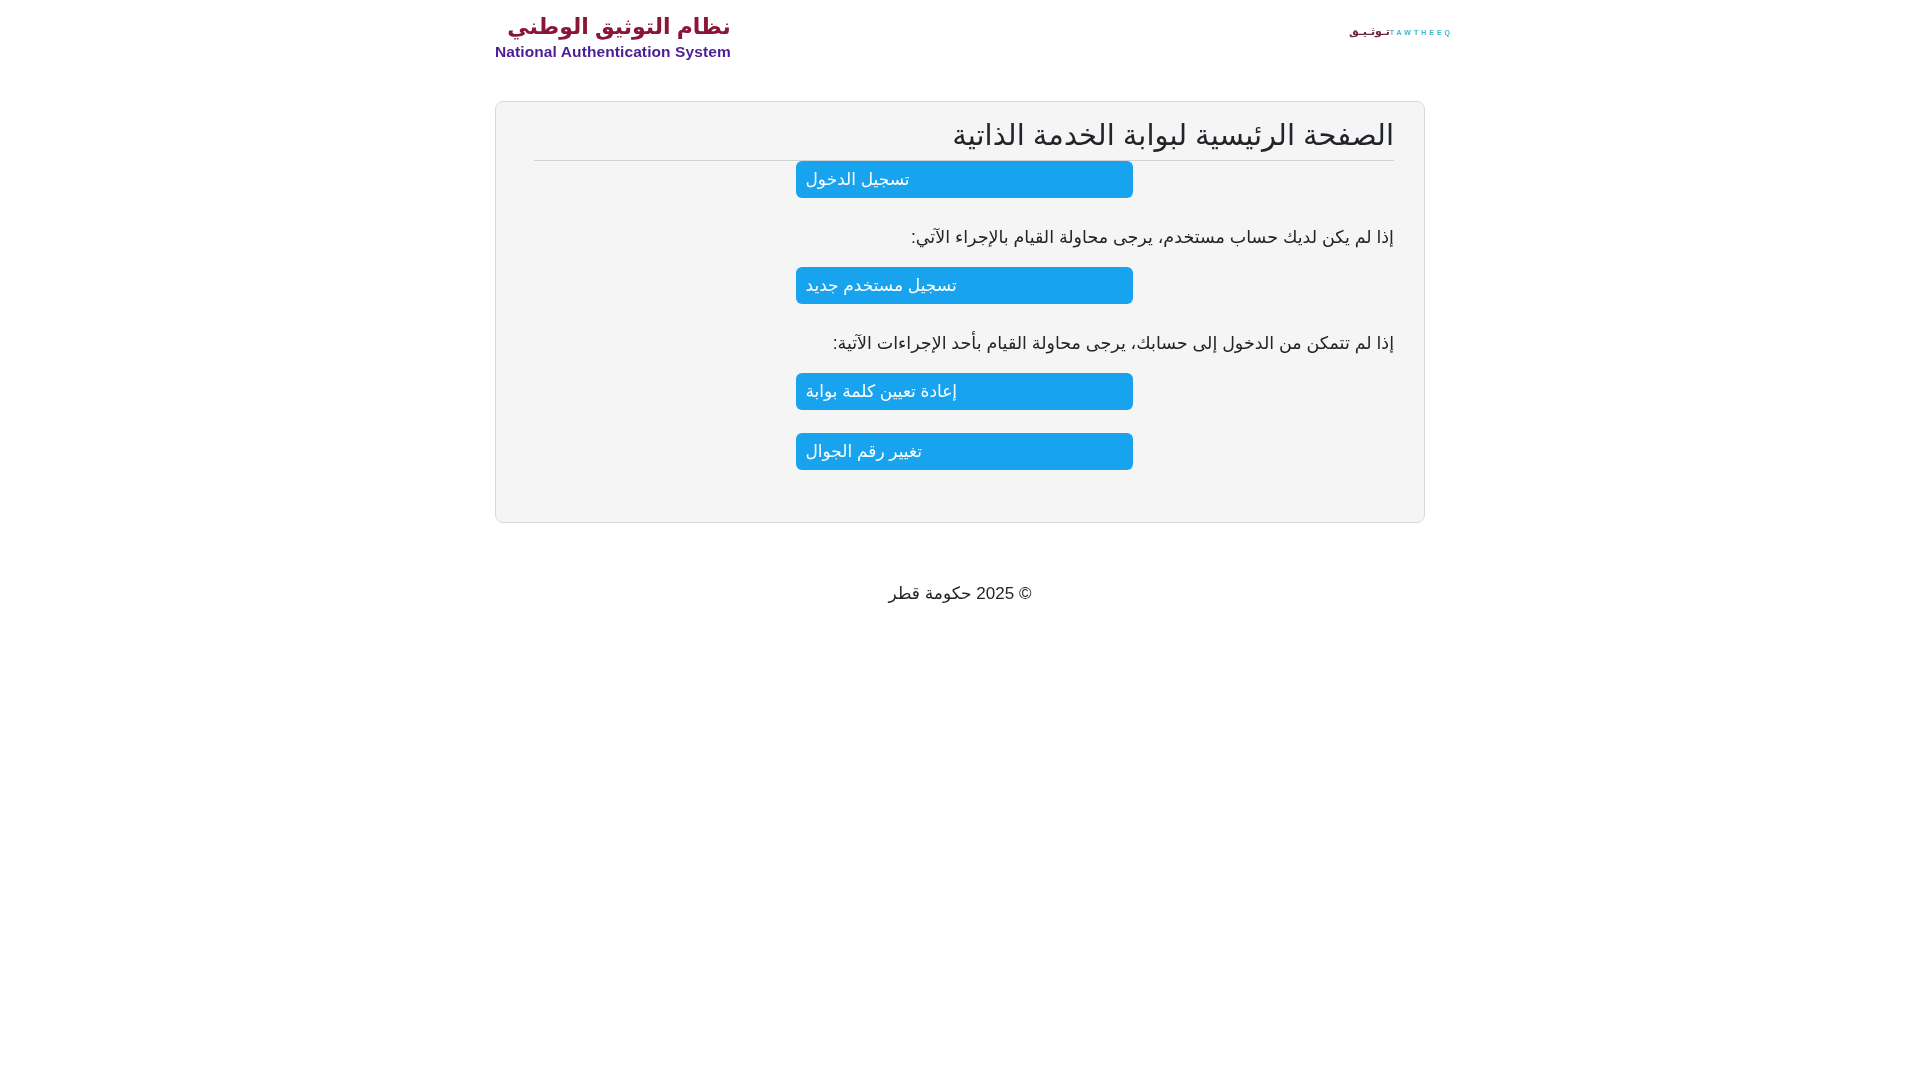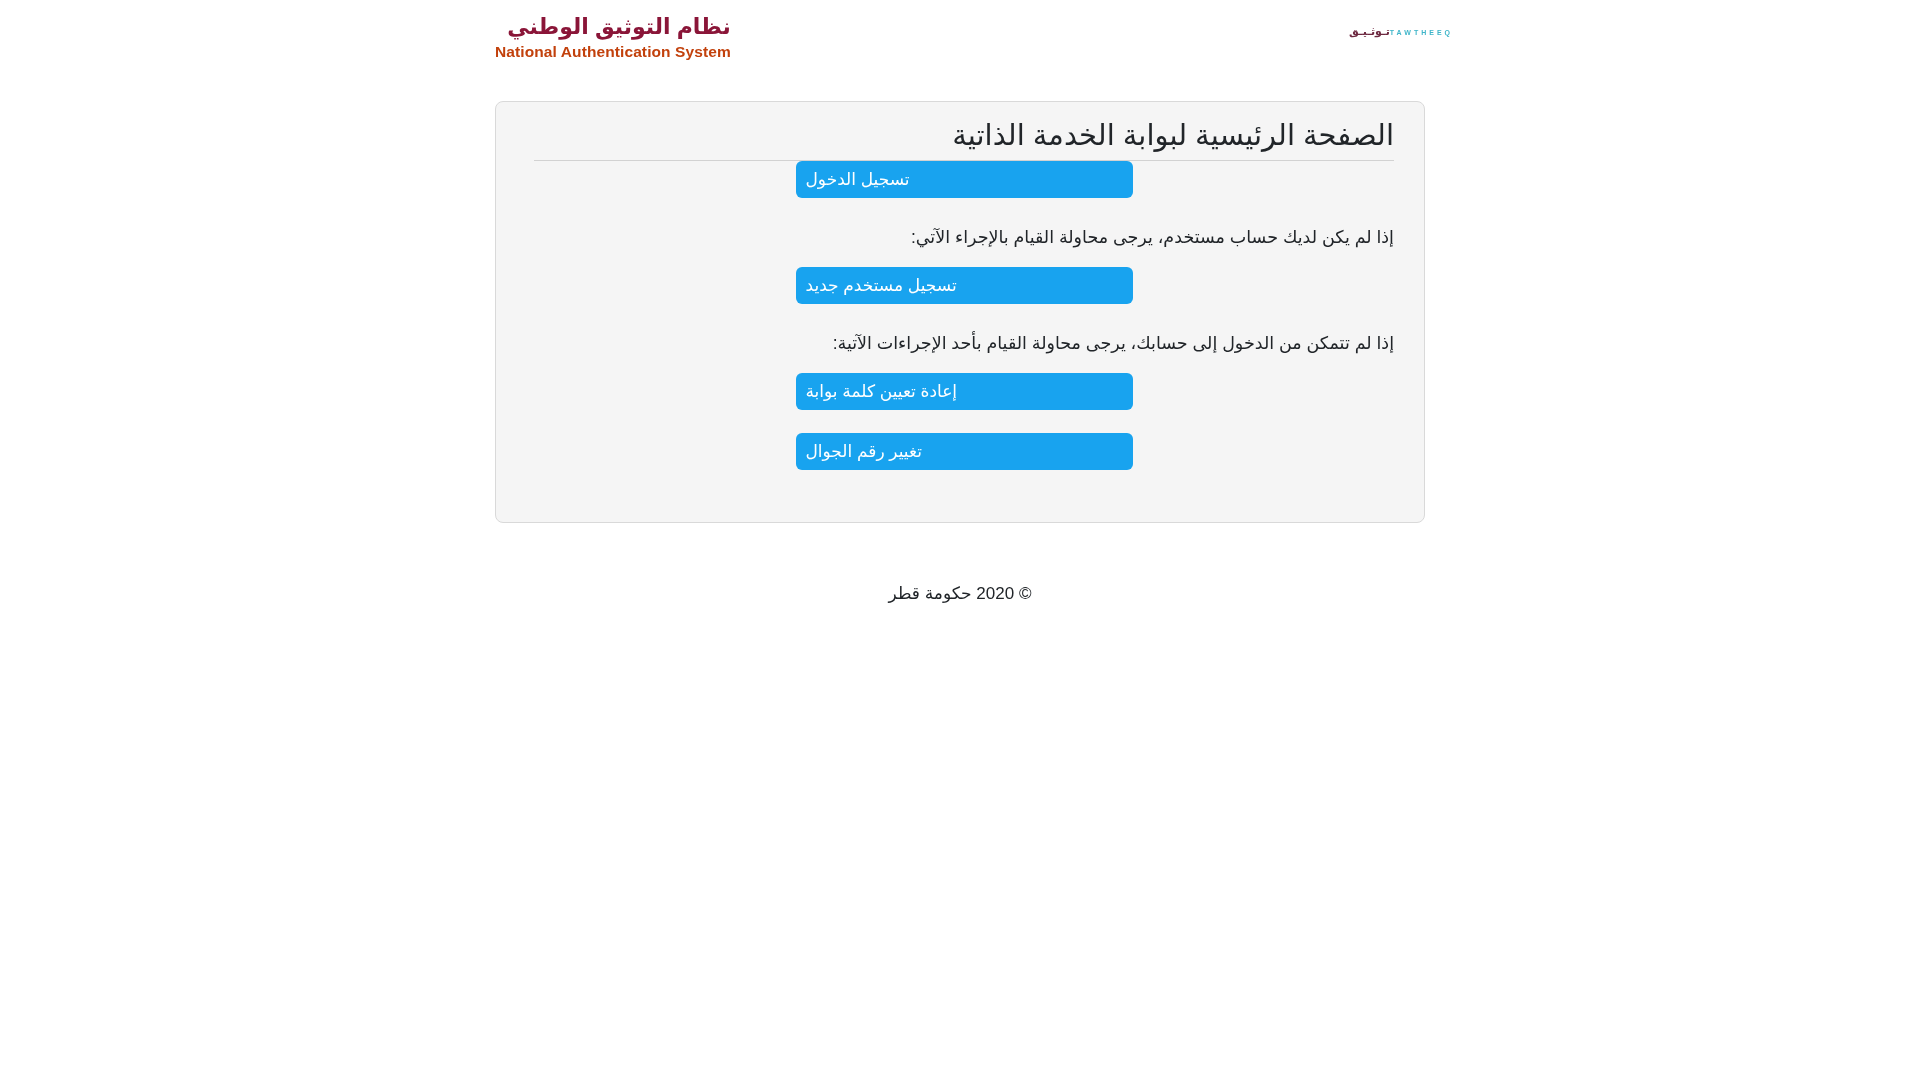--- a/index.html
+++ b/index.html
@@ -20,21 +20,21 @@
     direction: ltr;
   }
   .brand { text-align: right; direction: rtl; }
   .brand-ar {
     color: #8a1538;
     font-weight: bold;
     font-size: 22px;
     line-height: 1.25;
   }
   .brand-en {
-    color: #c2410c;
+    color: #4c1d95;
     font-weight: bold;
     font-size: 15.5px;
     direction: ltr;
     margin-top: 2px;
     letter-spacing: 0.1px;
   }
   .tawtheeq {
     display: flex;
     flex-direction: row;
     align-items: center;
@@ -144,16 +144,16 @@
       <p>إذا لم يكن لديك حساب مستخدم، يرجى محاولة القيام بالإجراء الآتي:</p>
       <button class="btn" type="button">تسجيل مستخدم جديد</button>
 
       <p>إذا لم تتمكن من الدخول إلى حسابك، يرجى محاولة القيام بأحد الإجراءات الآتية:</p>
       <button class="btn" type="button">إعادة تعيين كلمة بوابة</button>
       <button class="btn" type="button">تغيير رقم الجوال</button>
     </section>
   </main>
 
   <footer class="footer">
-    <span>© 2020 حكومة قطر</span>
+    <span>© 2025 حكومة قطر</span>
   </footer>
 
 </div>
 
 </body></html>

